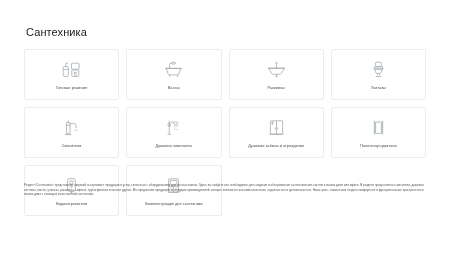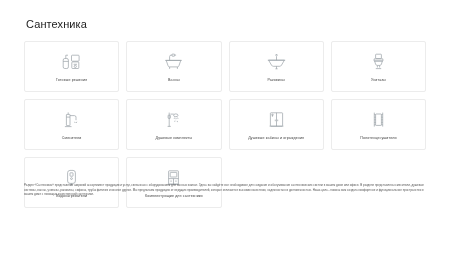--- a/index.html
+++ b/index.html
@@ -12,21 +12,21 @@
     background: #ffffff;
     font-family: "Liberation Sans", sans-serif;
     color: #1a1a1a;
     overflow: hidden;
   }
   .page {
     width: 450px;
     height: 206px;
     position: relative;
     box-sizing: border-box;
-    padding: 4px 24px;
+    padding: 12px 24px;
   }
   .page-title {
     font-size: 11px;
     font-weight: 400;
     letter-spacing: 0.1px;
     color: #222222;
     margin: 0;
     padding: 13px 0 0 2px;
     line-height: 14px;
   }

